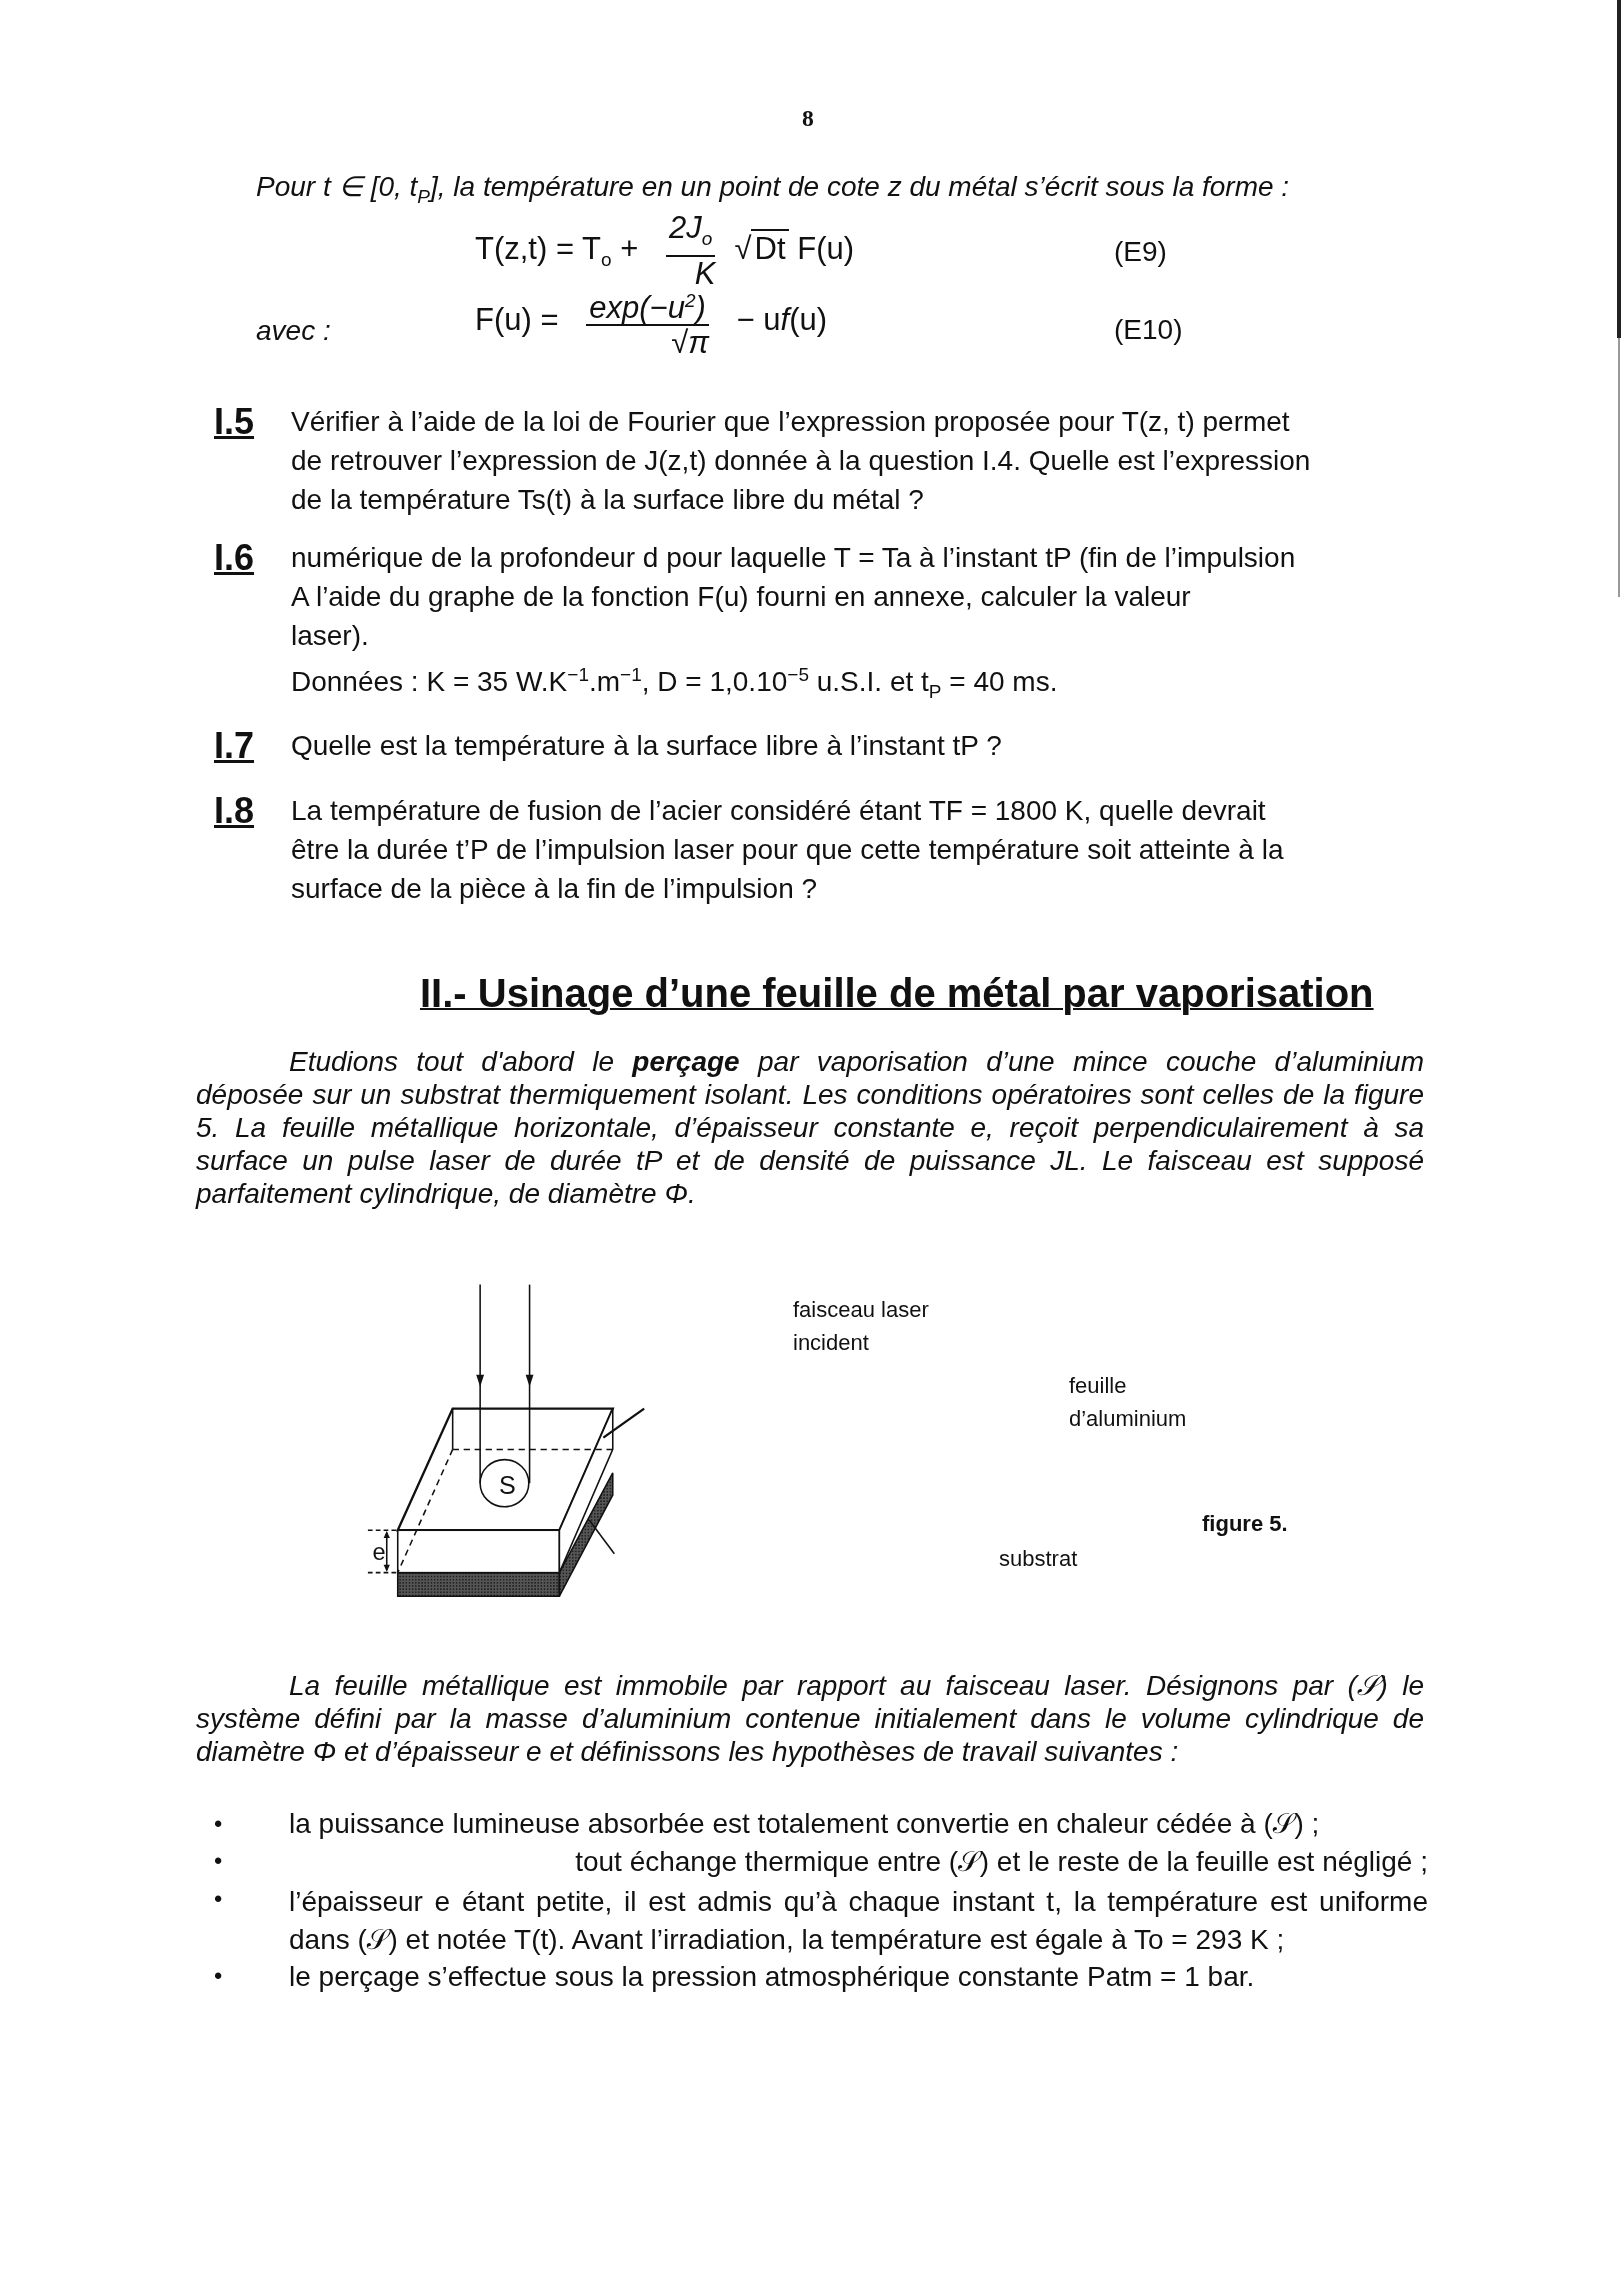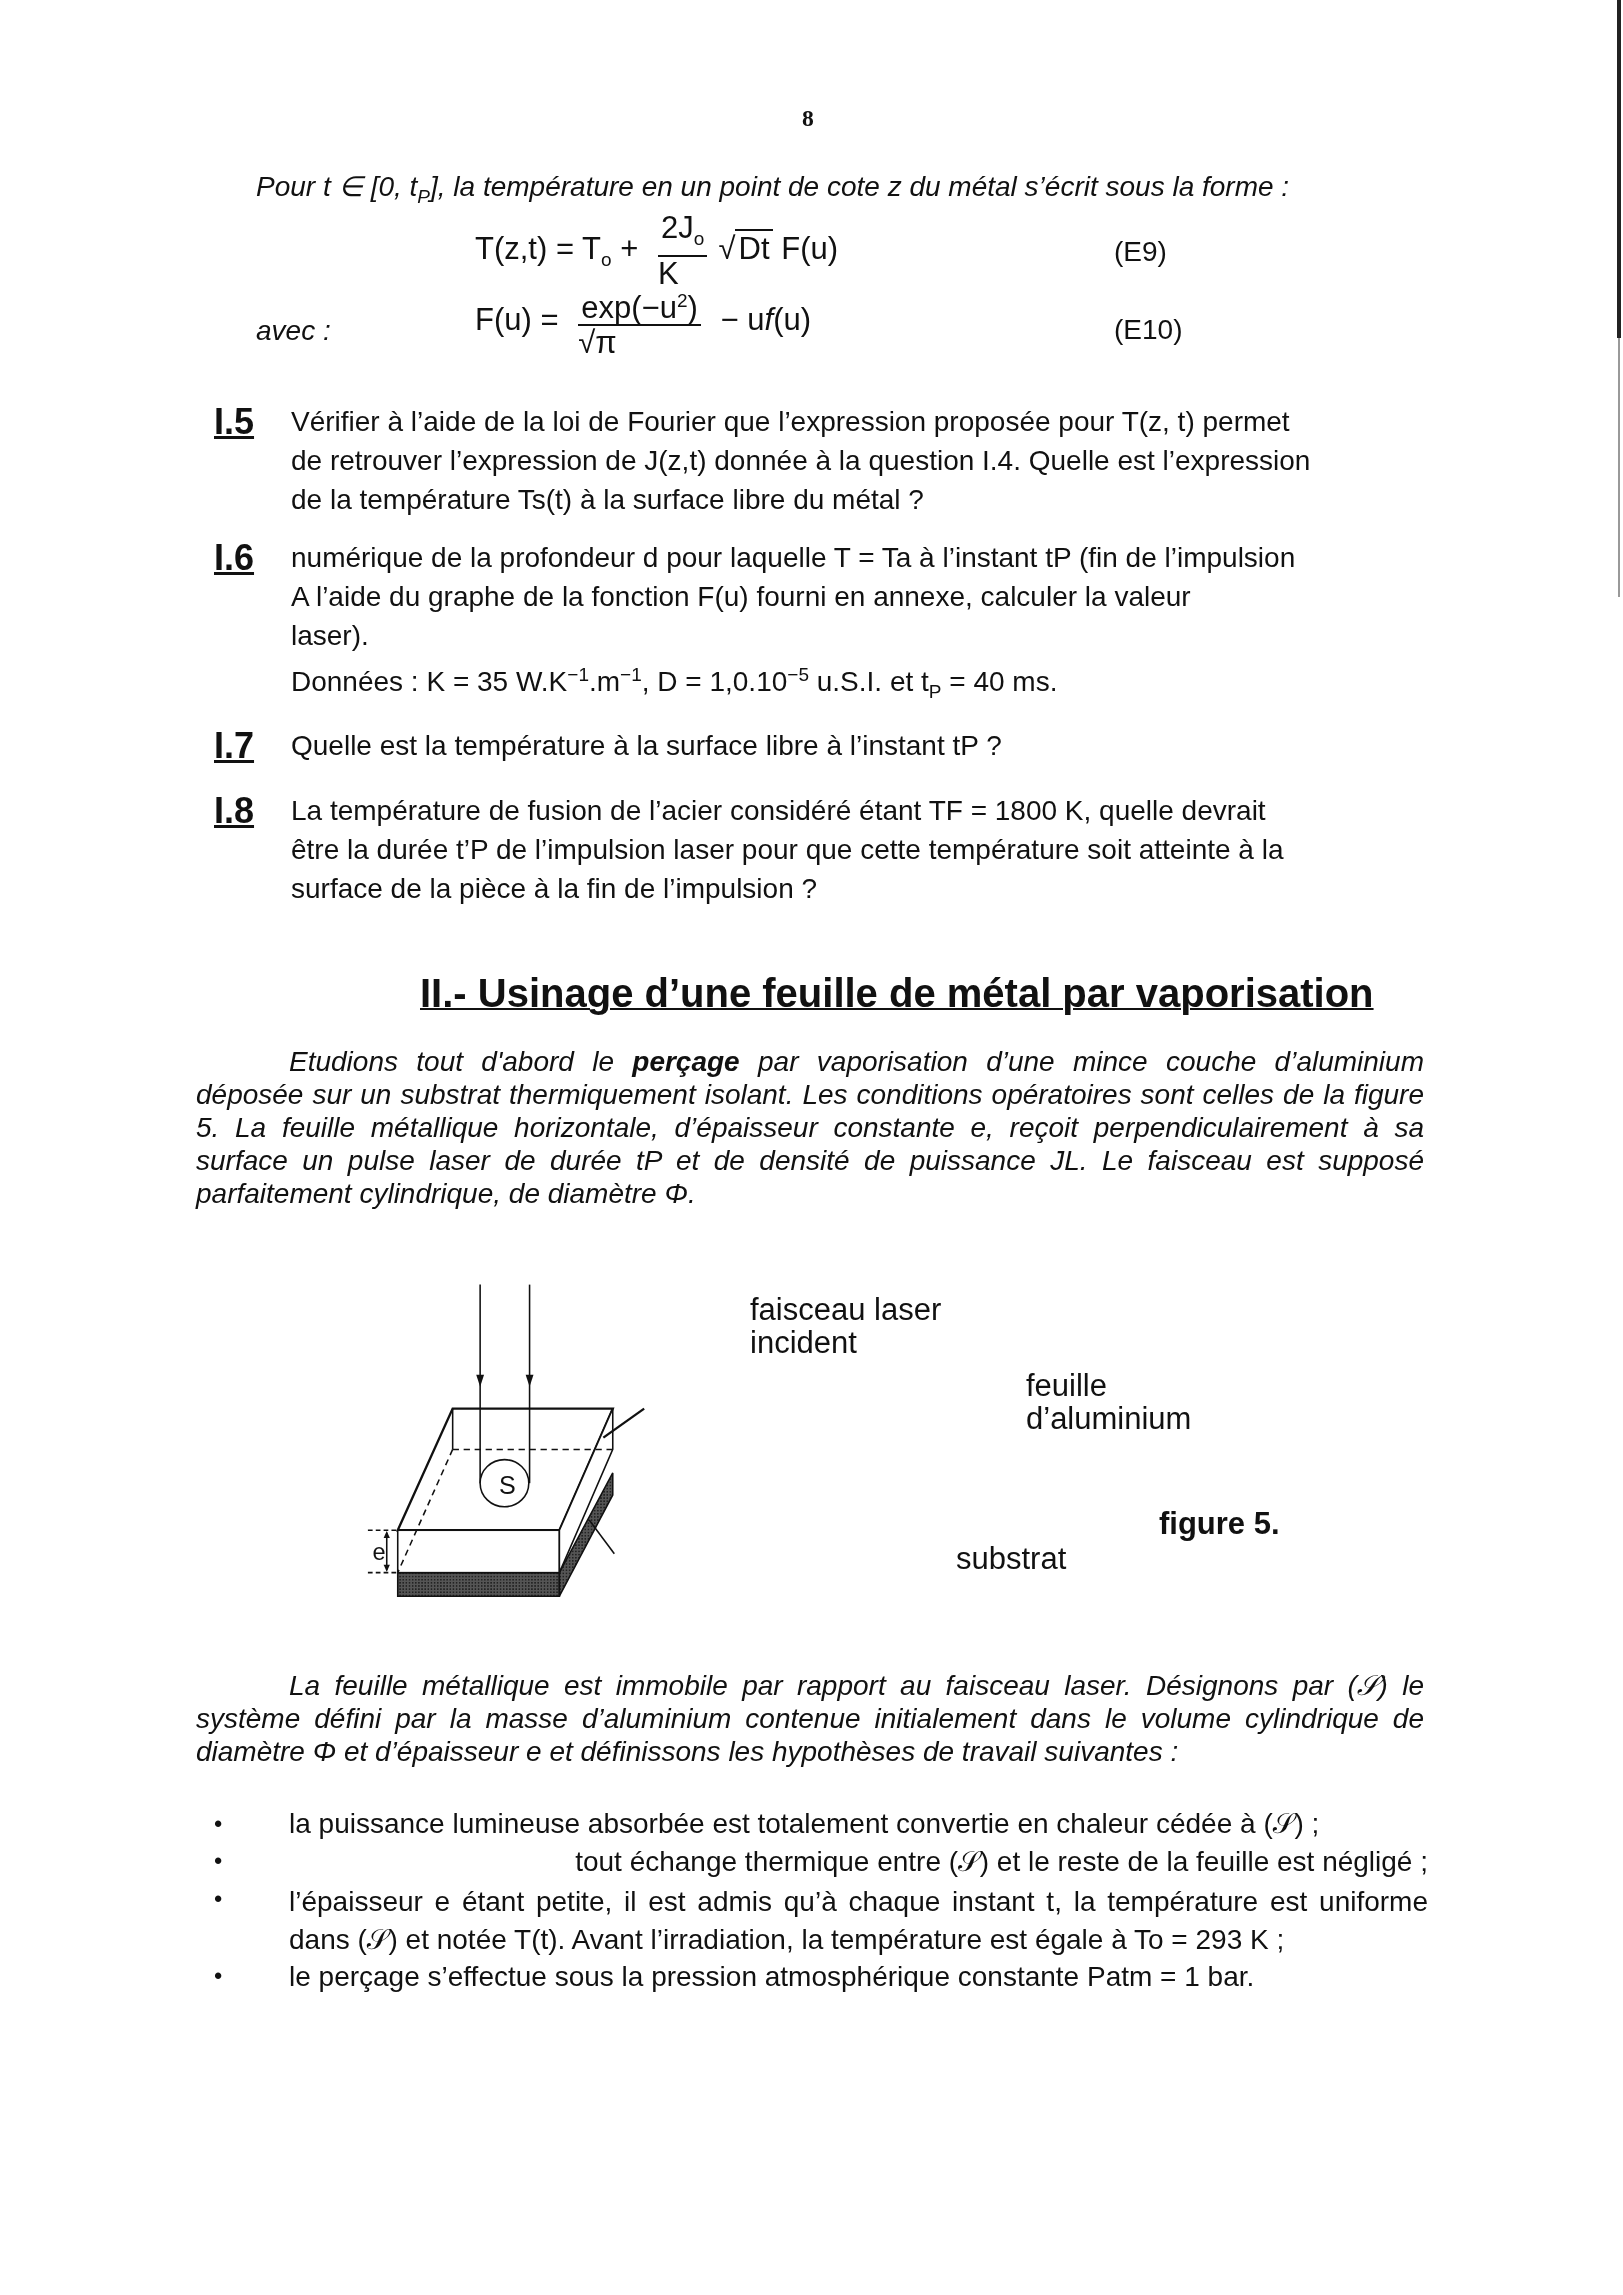--- a/index.html
+++ b/index.html
@@ -8,30 +8,30 @@
   .abs { position: absolute; }
   .txt { font-size: 28px; line-height: 39px; }
   .it { font-style: italic; }
   .just { text-align: justify; text-align-last: left; }
   .page-num { left: 802px; top: 105px; font-family: "Liberation Serif", serif; font-weight: bold; font-size: 23.6px; }
   .right-border { left: 1617px; top: 0; width: 3.9px; height: 338px; background: #222; }
   .right-border2 { left: 1618px; top: 338px; width: 2.4px; height: 259px; background: #999; }
   .q-num { left: 214px; font-weight: bold; text-decoration: underline; font-size: 36px; line-height: 39px; }
   .q-body { left: 291px; width: 1132px; }
   .eq { font-size: 31px; line-height: 36px; }
-  .frac { display: inline-flex; flex-direction: column; align-items: flex-start; vertical-align: middle; margin: 0 11px; }
+  .frac { display: inline-flex; flex-direction: column; align-items: flex-end; vertical-align: middle; margin: 0 19px; font-style: italic; }
   .frac .num { border-bottom: 2.4px solid #111; padding: 0 3.1px; line-height: 33px; }
   .frac .den { line-height: 33px; }
   .sqrt { border-top: 2.4px solid #111; padding: 0 3.1px; }
   .eqtag { font-size: 28px; }
   sub, sup { font-size: 19px; }
   .section-title { left: 420px; top: 971px; font-size: 40px; font-weight: bold; text-decoration: underline; text-decoration-thickness: 2.4px; }
   .bullet { left: 214px; font-size: 23.6px; }
   .blist { left: 289px; width: 1139px; }
-  .fig-label { font-size: 31px; line-height: 33px; }
+  .fig-label { font-size: 22px; line-height: 33px; margin-left: 43px; }
 </style>
 </head>
 <body>
 
 <div class="abs right-border"></div>
 <div class="abs right-border2"></div>
 
 <div class="abs page-num">8</div>
 
 <div class="abs txt it" style="left:256px; top:167px;"><span>Pour t ∈ [0, t</span><sub>P</sub><span>], la température en un point de cote z du métal s’écrit sous la forme :</span></div>

